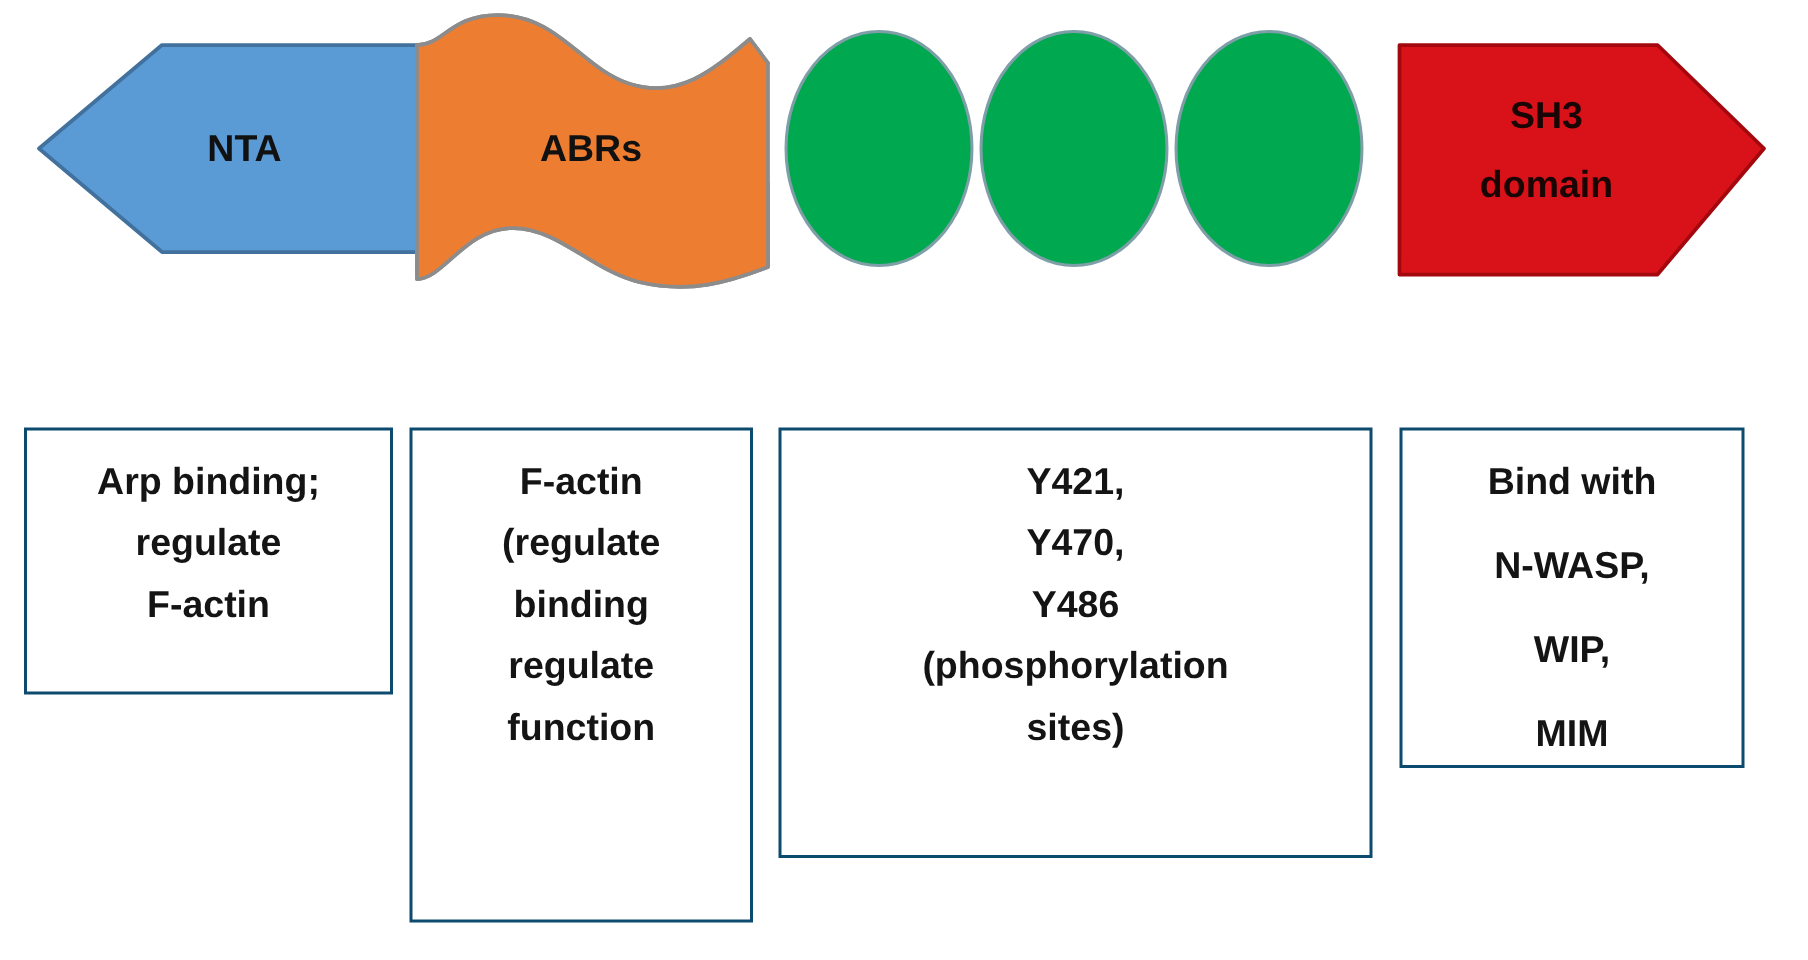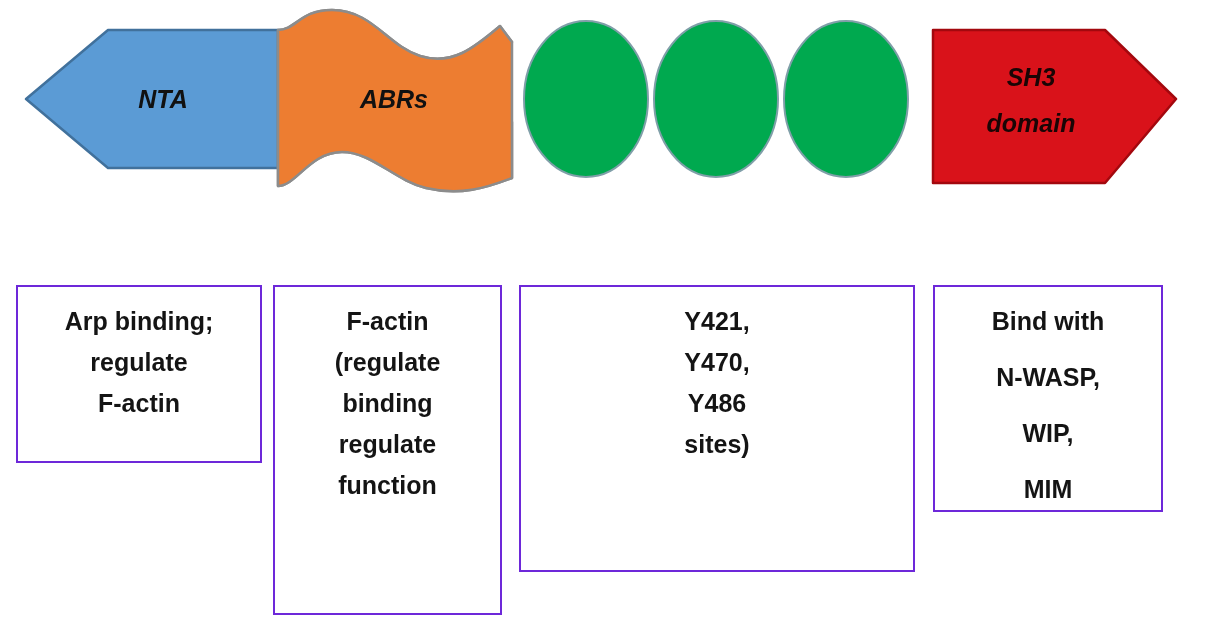--- a/index.html
+++ b/index.html
@@ -15,21 +15,20 @@
     font-family: "Liberation Sans", sans-serif;
   }
 
   
   #domain-diagram {
     position: absolute;
     left: 0;
     top: 0;
     width: 1205px;
     height: 215px;
-    font-style: italic;
   }
   #domain-diagram svg {
     display: block;
   }
   .shape-label {
     font-family: "Liberation Sans", sans-serif;
     font-weight: bold;
     font-size: 25px;
     fill: #111111;
     text-anchor: middle;
@@ -37,21 +36,21 @@
     paint-order: stroke;
   }
   .shape-label.dark-on-red {
     fill: #1a0505;
   }
 
   
   .annotation-box {
     position: absolute;
     box-sizing: border-box;
-    border: 2px solid #6d28d9;
+    border: 2px solid #0c4a6e;
     background: #ffffff;
     display: flex;
     flex-direction: column;
     align-items: center;
     justify-content: flex-start;
     padding-top: 14px;
   }
   .annotation-line {
     font-family: "Liberation Sans", sans-serif;
     font-weight: bold;
@@ -140,20 +139,21 @@
   <div class="annotation-line">(regulate</div>
   <div class="annotation-line">binding</div>
   <div class="annotation-line">regulate</div>
   <div class="annotation-line">function</div>
 </div>
 
 <div class="annotation-box" id="annotation-box-3">
   <div class="annotation-line">Y421,</div>
   <div class="annotation-line">Y470,</div>
   <div class="annotation-line">Y486</div>
+  <div class="annotation-line">(phosphorylation</div>
   <div class="annotation-line">sites)</div>
 </div>
 
 <div class="annotation-box" id="annotation-box-4">
   <div class="annotation-line">Bind with</div>
   <div class="annotation-line">N-WASP,</div>
   <div class="annotation-line">WIP,</div>
   <div class="annotation-line">MIM</div>
 </div>
 

